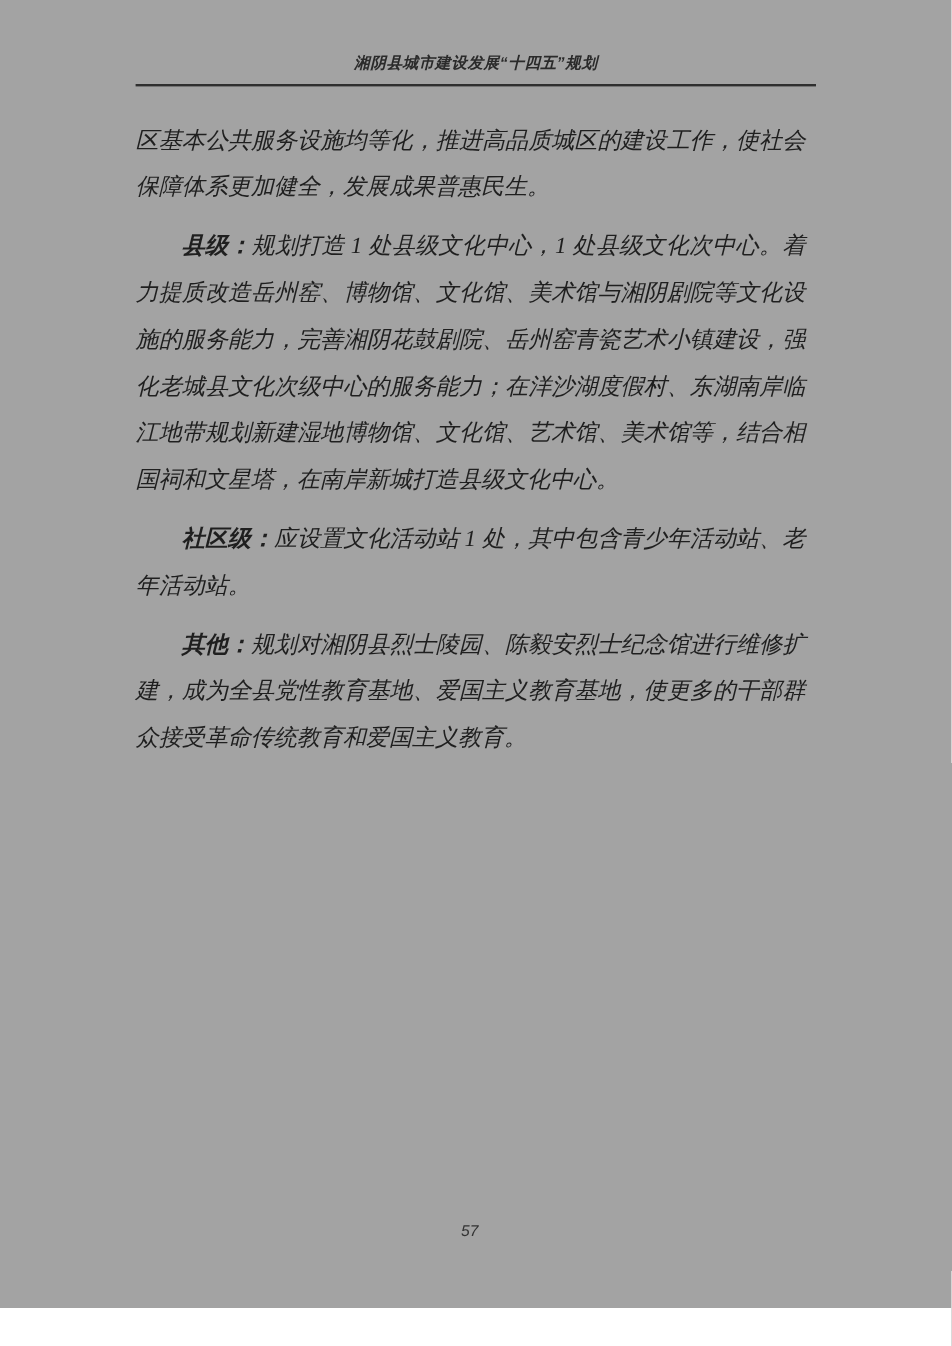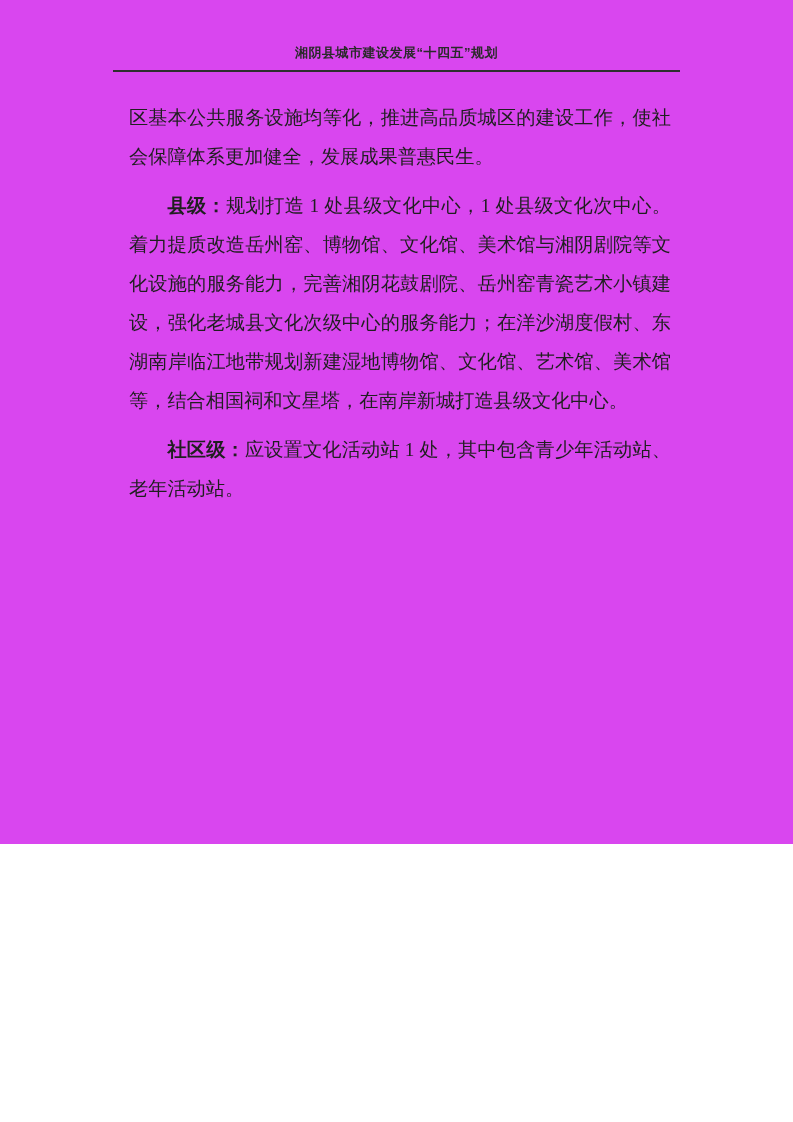--- a/index.html
+++ b/index.html
@@ -3,25 +3,26 @@
 <meta charset="utf-8">
 <style>
   html, body {
     margin: 0;
     padding: 0;
     background: #ffffff;
   }
   .page {
     position: relative;
     width: 793px;
-    height: 844px;
-    background: #d946ef;
+    height: 1090px;
+    background: #a3a3a3;
     overflow: hidden;
     font-family: "Liberation Serif", "DejaVu Serif", serif;
     color: #1f1f1f;
+    font-style: italic;
   }
   .header {
     position: absolute;
     top: 0;
     left: 113px;
     right: 113px;
     padding-top: 44px;
   }
   .header-title {
     text-align: center;
@@ -36,21 +37,21 @@
     height: 0;
     border-bottom: 2px solid #2f2f2f;
   }
   .body-text {
     position: absolute;
     top: 98px;
     left: 113px;
     right: 122px;
   }
   .para {
-    margin: 0 0 10px 16px;
+    margin: 0 0 10px 0;
     font-size: 19.2px;
     line-height: 39px;
     text-align: justify;
     text-justify: inter-ideograph;
   }
   .para.indent {
     text-indent: 2em;
   }
   .para .plabel {
     font-weight: bold;
@@ -87,20 +88,21 @@
 
     <p class="para"><span>区基本公共服务设施均等化，推进高品质城区的建设工作，使社会保障体系更加健全，发展成果普惠民生。</span></p>
 
 
 
     <p class="para indent"><b class="plabel">县级：</b><span>规划打造 1 处县级文化中心，1 处县级文化次中心。着力提质改造岳州窑、博物馆、文化馆、美术馆与湘阴剧院等文化设施的服务能力，完善湘阴花鼓剧院、岳州窑青瓷艺术小镇建设，强化老城县文化次级中心的服务能力；在洋沙湖度假村、东湖南岸临江地带规划新建湿地博物馆、文化馆、艺术馆、美术馆等，结合相国祠和文星塔，在南岸新城打造县级文化中心。</span></p>
 
 
     <p class="para indent"><b class="plabel">社区级：</b><span>应设置文化活动站 1 处，其中包含青少年活动站、老年活动站。</span></p>
 
+    <p class="para indent"><b class="plabel">其他：</b><span>规划对湘阴县烈士陵园、陈毅安烈士纪念馆进行维修扩建，成为全县党性教育基地、爱国主义教育基地，使更多的干部群众接受革命传统教育和爱国主义教育。</span></p>
 
   </div>
 
   <div class="footer">
     <span>57</span>
   </div>
 
 </div>
 
 </body></html>

